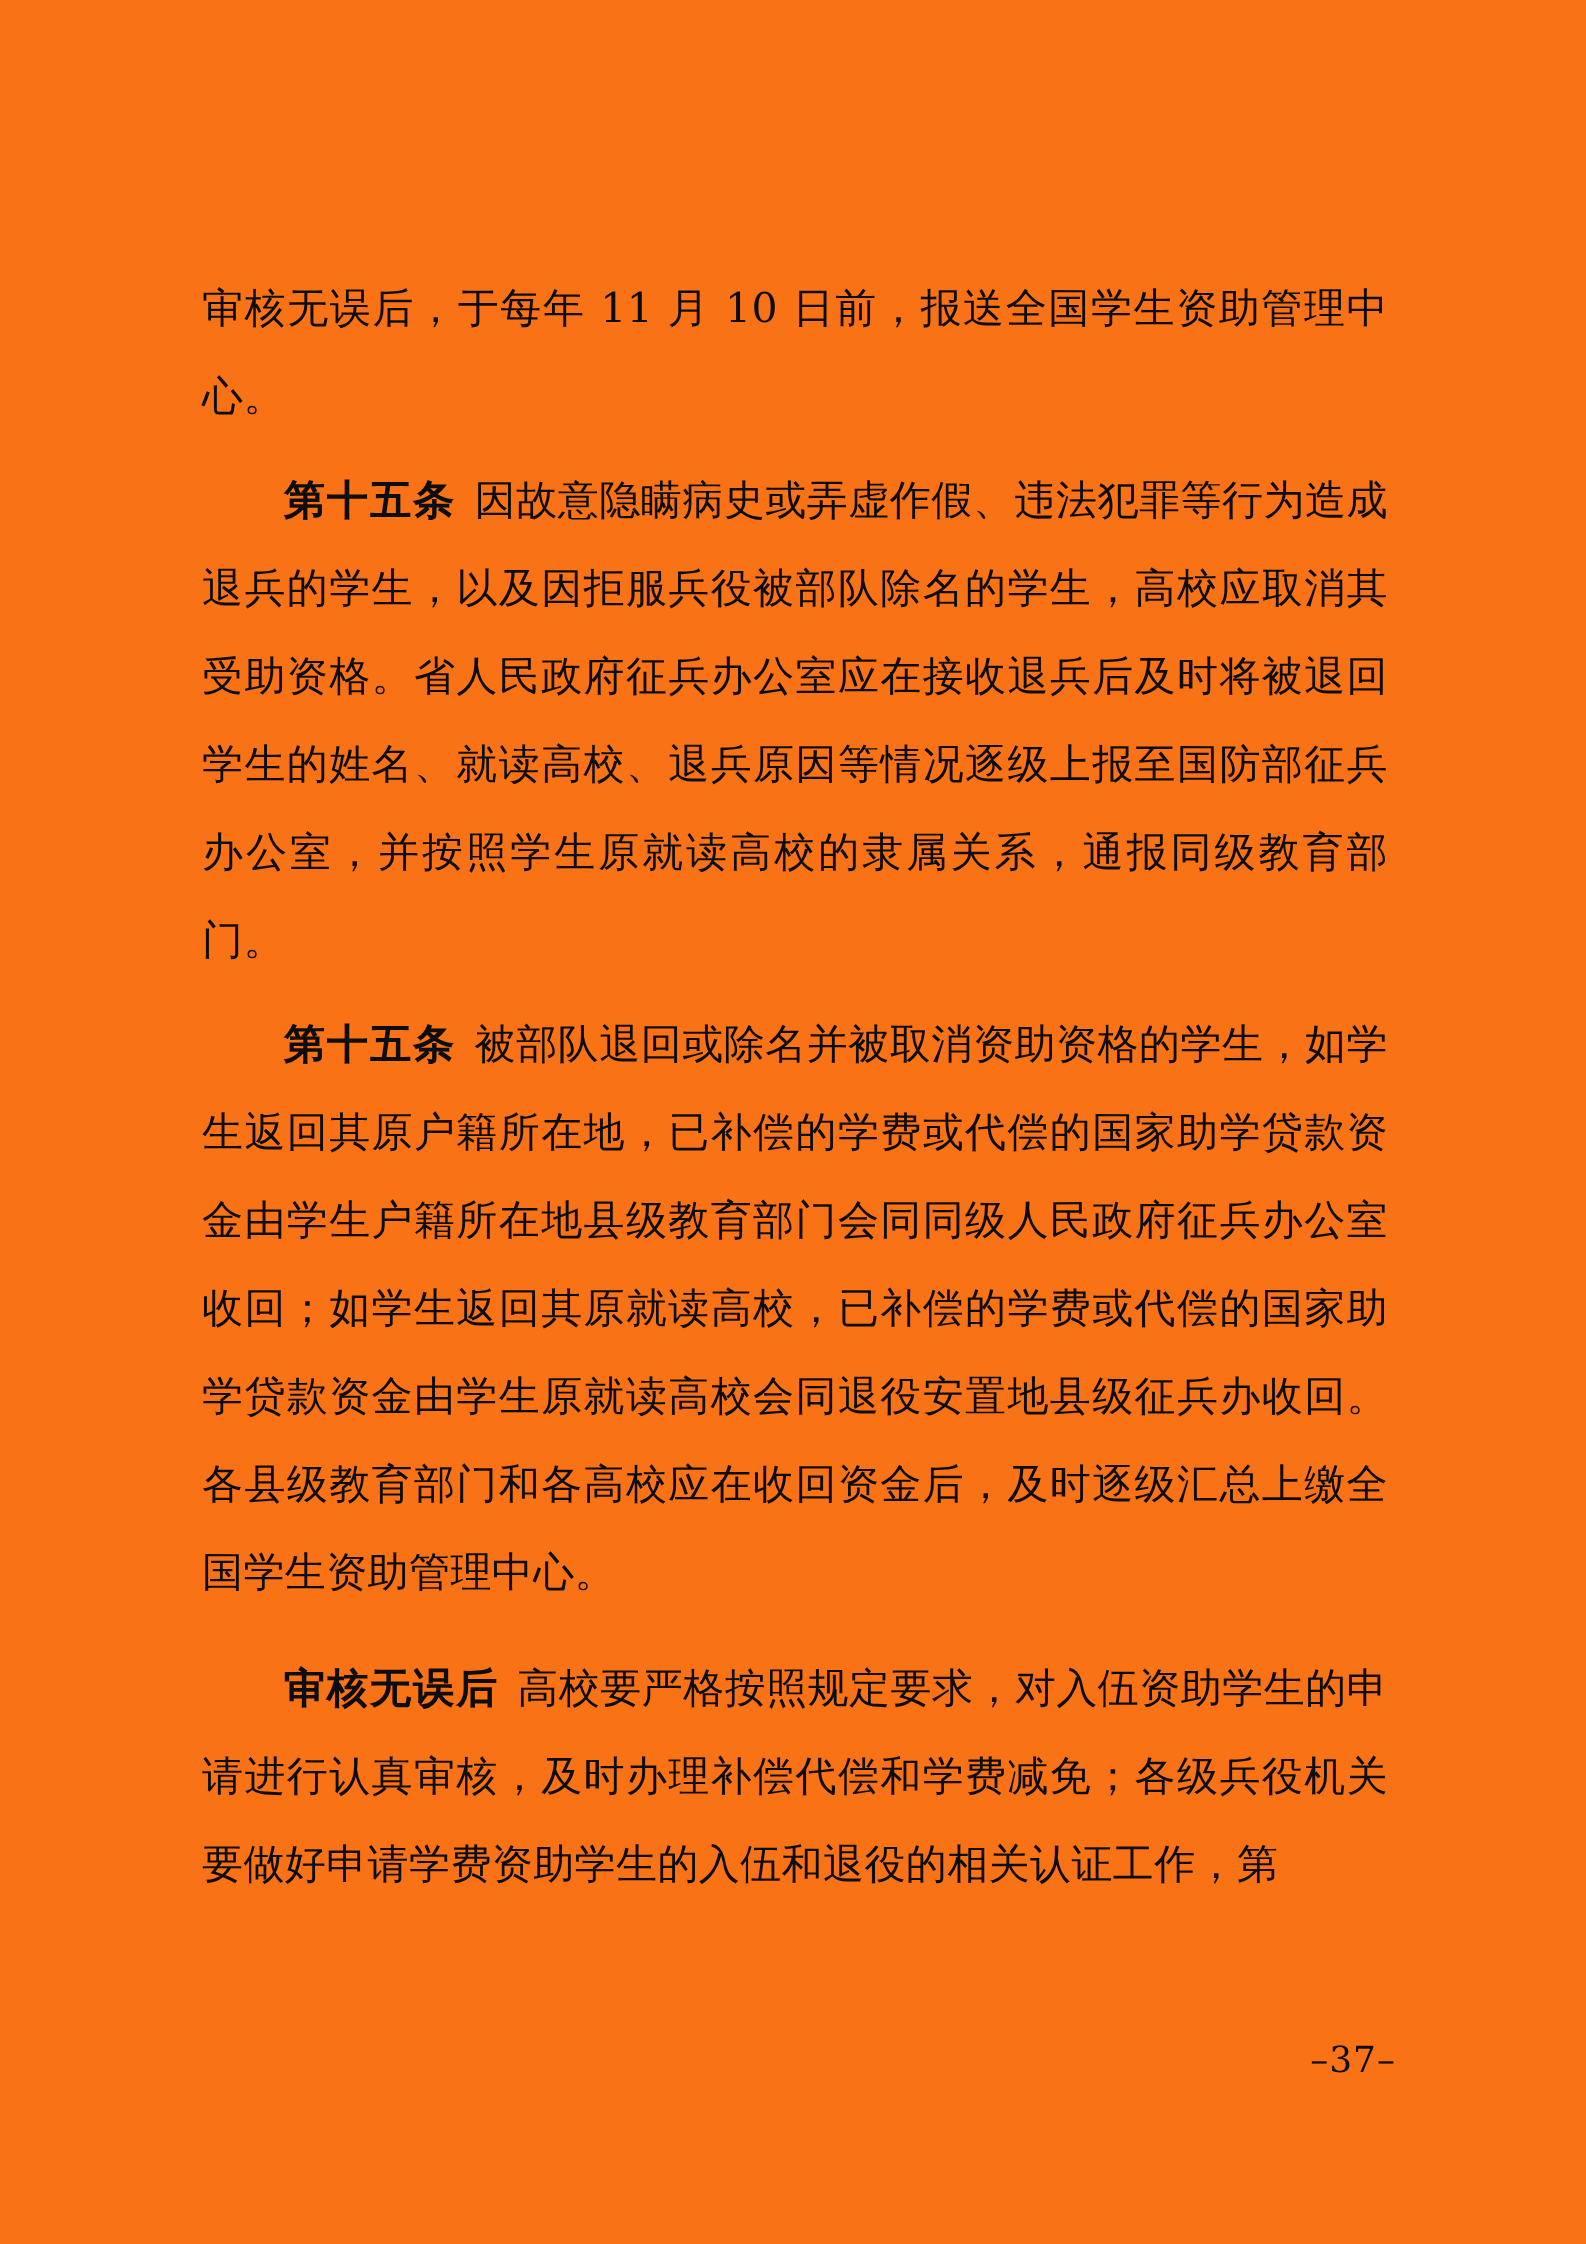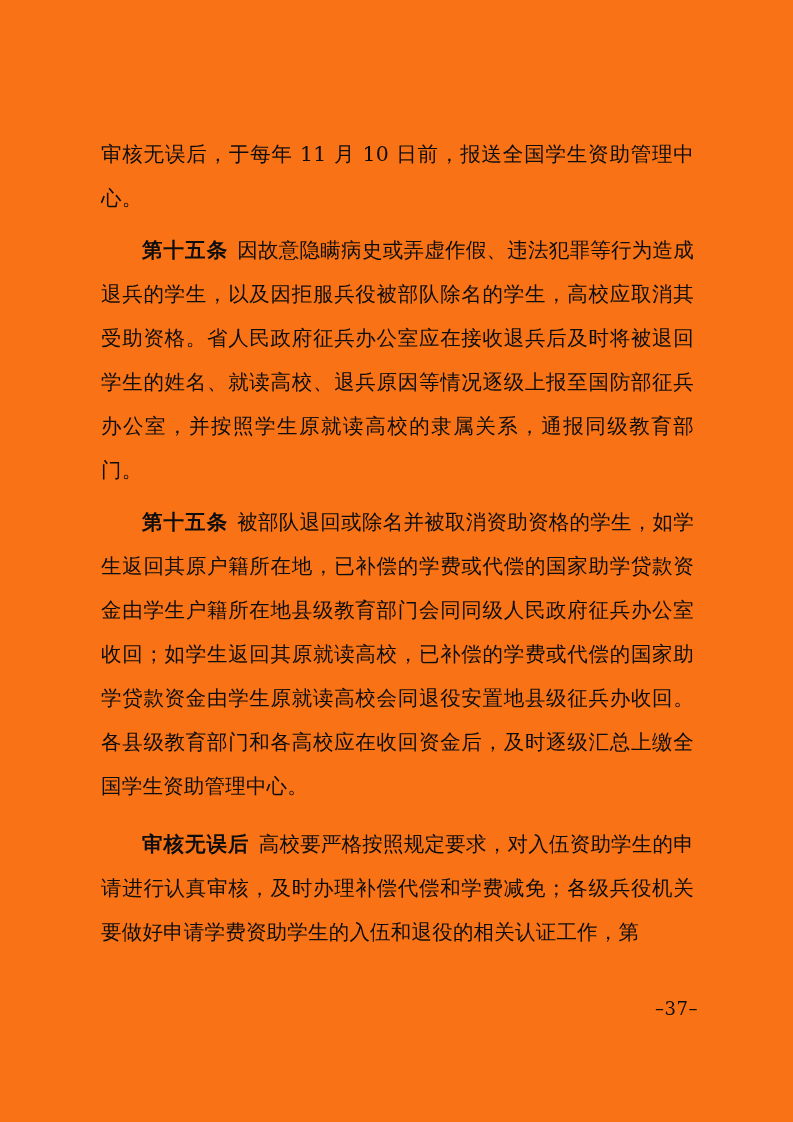--- a/index.html
+++ b/index.html
@@ -49,21 +49,21 @@
     letter-spacing: 1px;
   }
   .para .gap {
     display: inline-block;
     width: 9px;
   }
   .spacer-sm { height: 6px; }
   .page-number {
     position: absolute;
     right: 95px;
-    top: 998px;
+    top: 1020px;
     font-size: 18px;
     font-family: "DejaVu Serif", "Liberation Serif", serif;
     letter-spacing: 0.5px;
   }
 </style>
 </head>
 <body>
 
 <div class="page">
   <div class="page-body">

